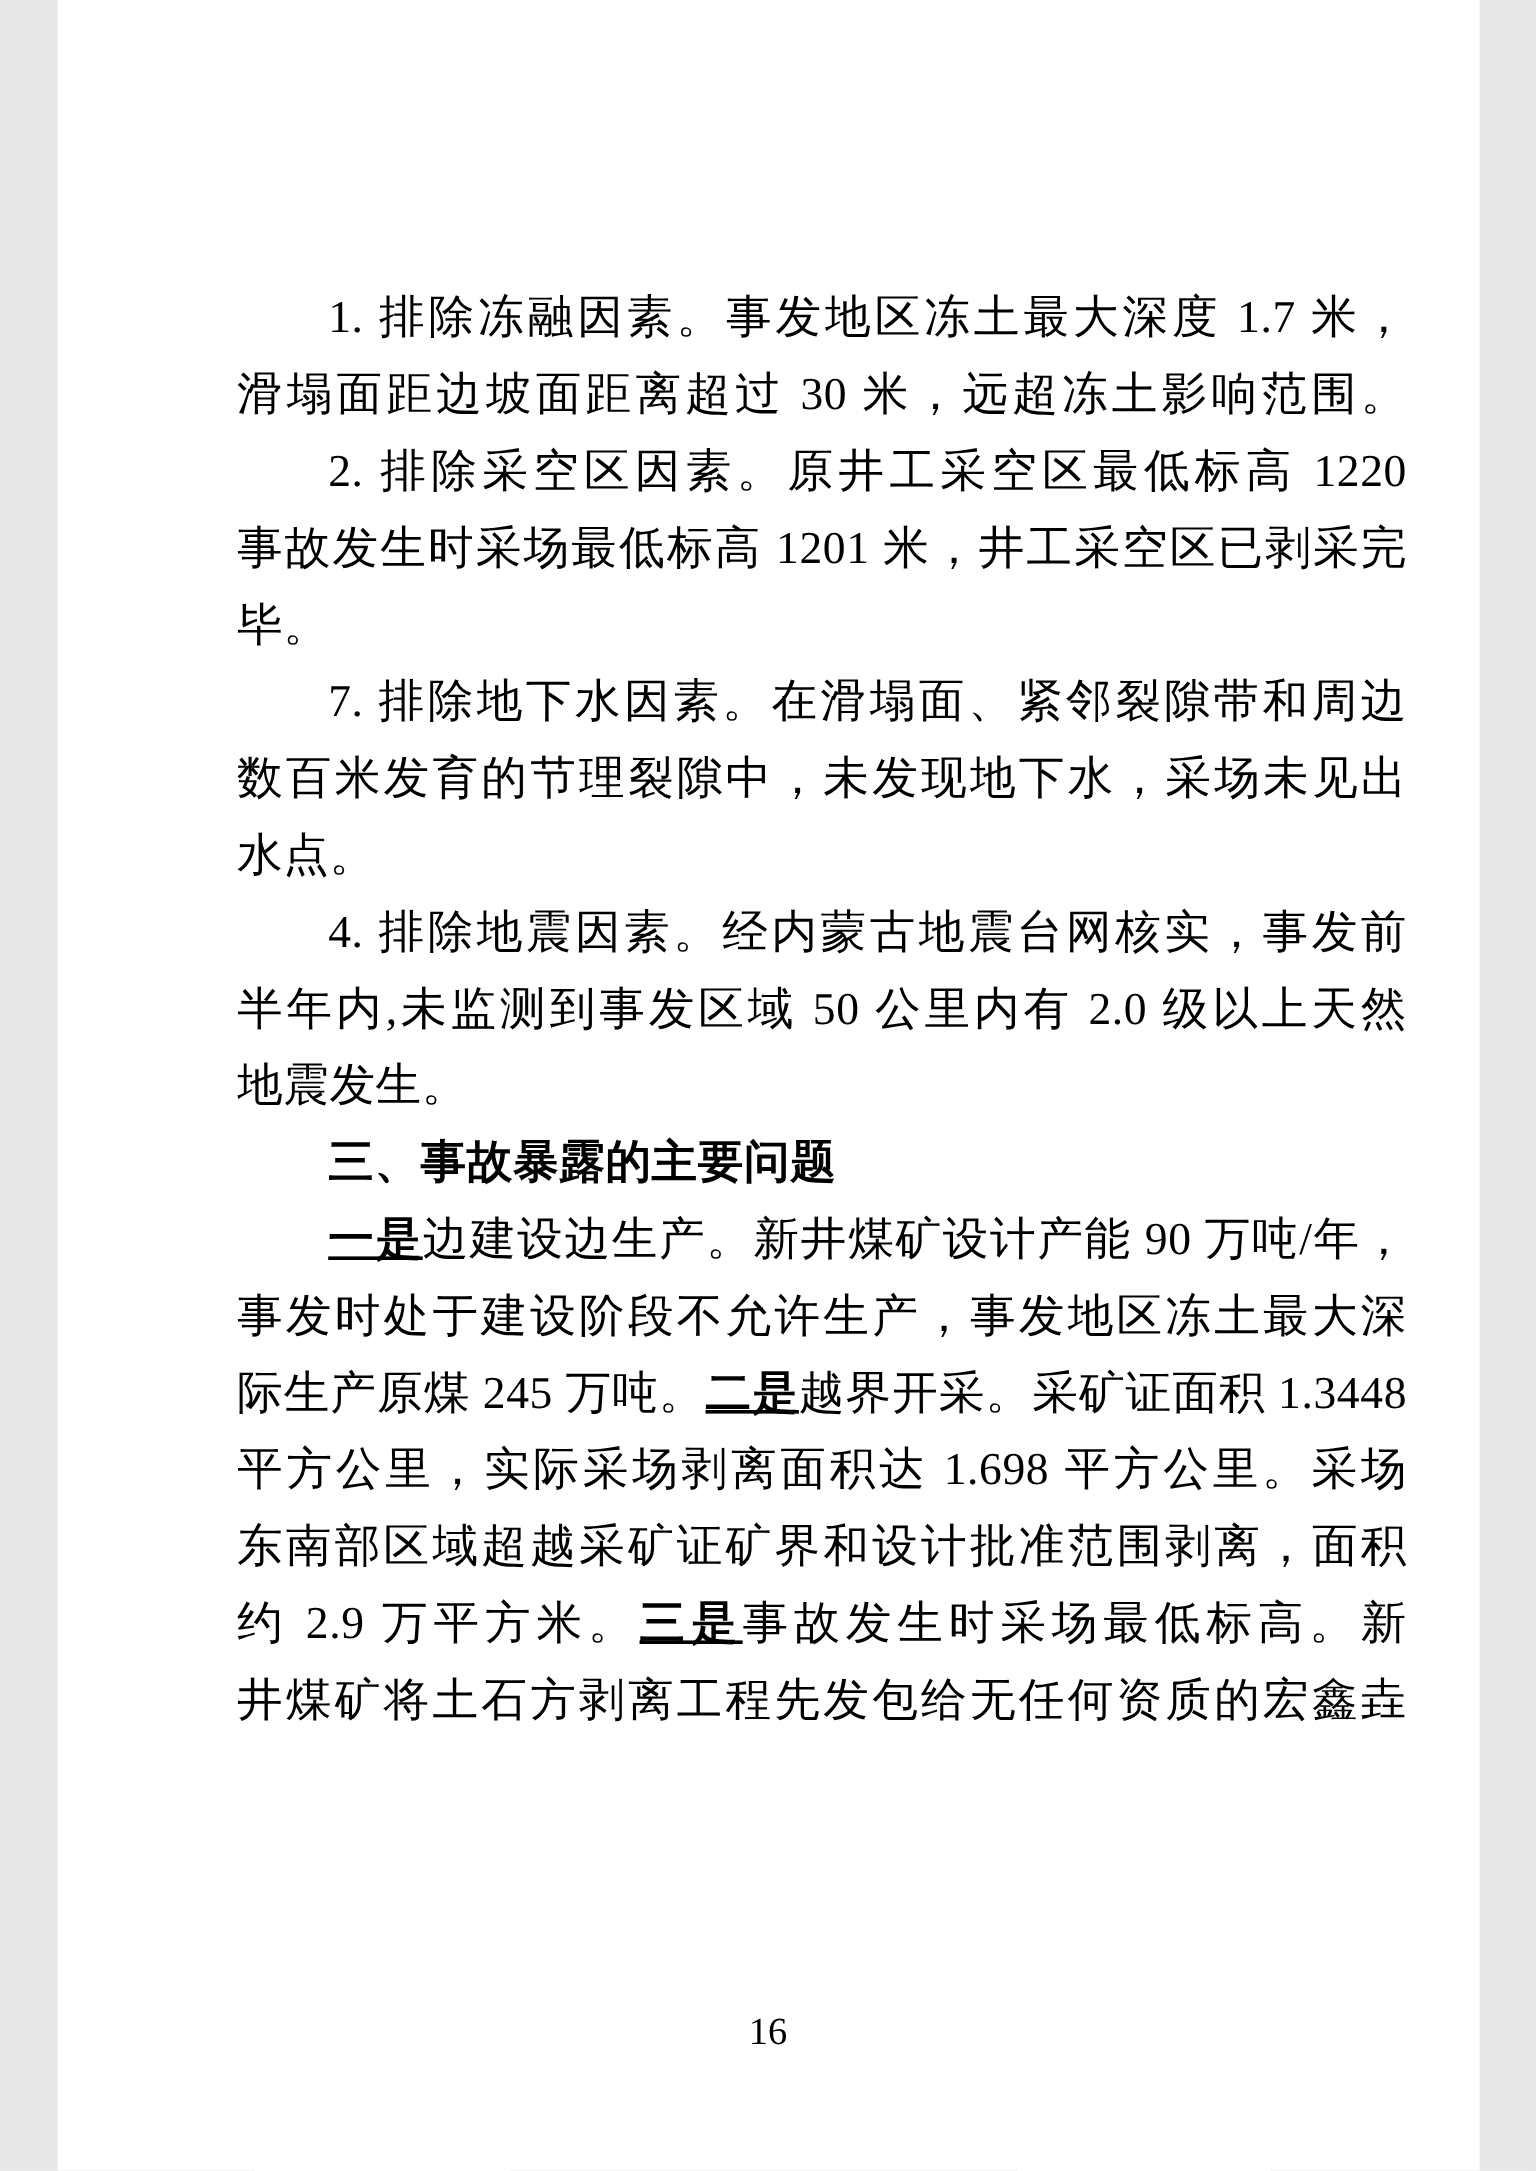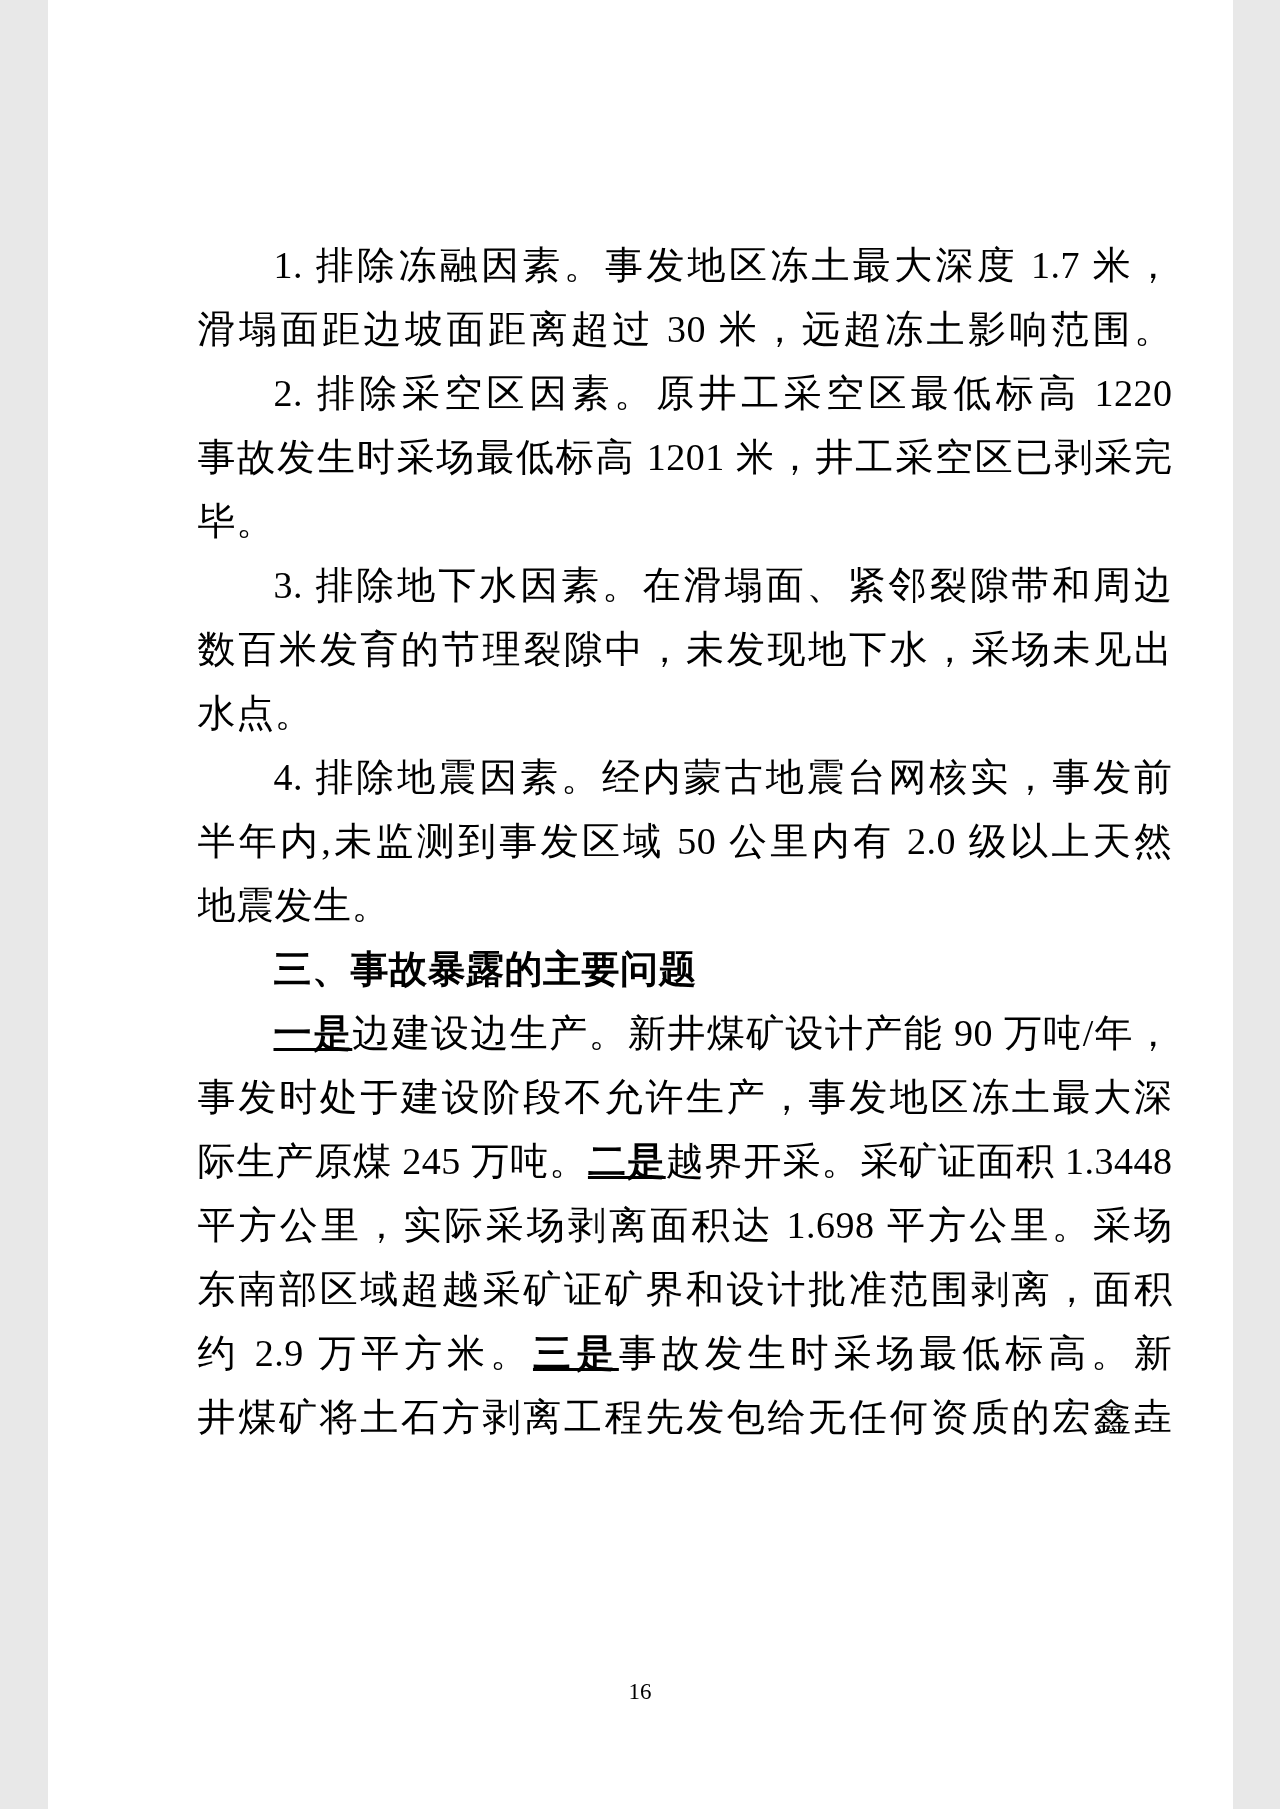--- a/index.html
+++ b/index.html
@@ -49,35 +49,35 @@
     font-family: "Liberation Sans", "DejaVu Sans", sans-serif;
     font-weight: bold;
     text-decoration: underline;
   }
   .page-footer {
     position: absolute;
     left: 0;
     right: 0;
     top: 1672px;
     text-align: center;
-    font-size: 23px;
+    font-size: 32px;
     line-height: 40px;
   }
 </style>
 </head>
 <body>
 
 <div class="page">
   <div class="text-block">
       <div class="line justify indent"><span class="seg-body">1. 排除冻融因素。事发地区冻土最大深度 1.7 米，</span></div>
       <div class="line justify"><span class="seg-body">滑塌面距边坡面距离超过 30 米，远超冻土影响范围。</span></div>
       <div class="line justify indent"><span class="seg-body">2. 排除采空区因素。原井工采空区最低标高 1220 米，</span></div>
       <div class="line justify"><span class="seg-body">事故发生时采场最低标高 1201 米，井工采空区已剥采完</span></div>
       <div class="line"><span class="seg-body">毕。</span></div>
-      <div class="line justify indent"><span class="seg-body">3. 排除地下水因素。在滑塌面、紧邻裂隙带和周边</span></div>
+      <div class="line justify indent"><span class="seg-body">7. 排除地下水因素。在滑塌面、紧邻裂隙带和周边</span></div>
       <div class="line justify"><span class="seg-body">数百米发育的节理裂隙中，未发现地下水，采场未见出</span></div>
       <div class="line"><span class="seg-body">水点。</span></div>
       <div class="line justify indent"><span class="seg-body">4. 排除地震因素。经内蒙古地震台网核实，事发前</span></div>
       <div class="line justify"><span class="seg-body">半年内,未监测到事发区域 50 公里内有 2.0 级以上天然</span></div>
       <div class="line"><span class="seg-body">地震发生。</span></div>
       <div class="line indent h1"><span class="seg-body">三、事故暴露的主要问题</span></div>
       <div class="line justify indent"><span class="seg-em">一是</span><span class="seg-body">边建设边生产。新井煤矿设计产能 90 万吨/年，</span></div>
       <div class="line justify"><span class="seg-body">事发时处于建设阶段不允许生产，事发地区冻土最大深度，</span></div>
       <div class="line justify"><span class="seg-body">际生产原煤 245 万吨。</span><span class="seg-em">二是</span><span class="seg-body">越界开采。采矿证面积 1.3448</span></div>
       <div class="line justify"><span class="seg-body">平方公里，实际采场剥离面积达 1.698 平方公里。采场</span></div>

